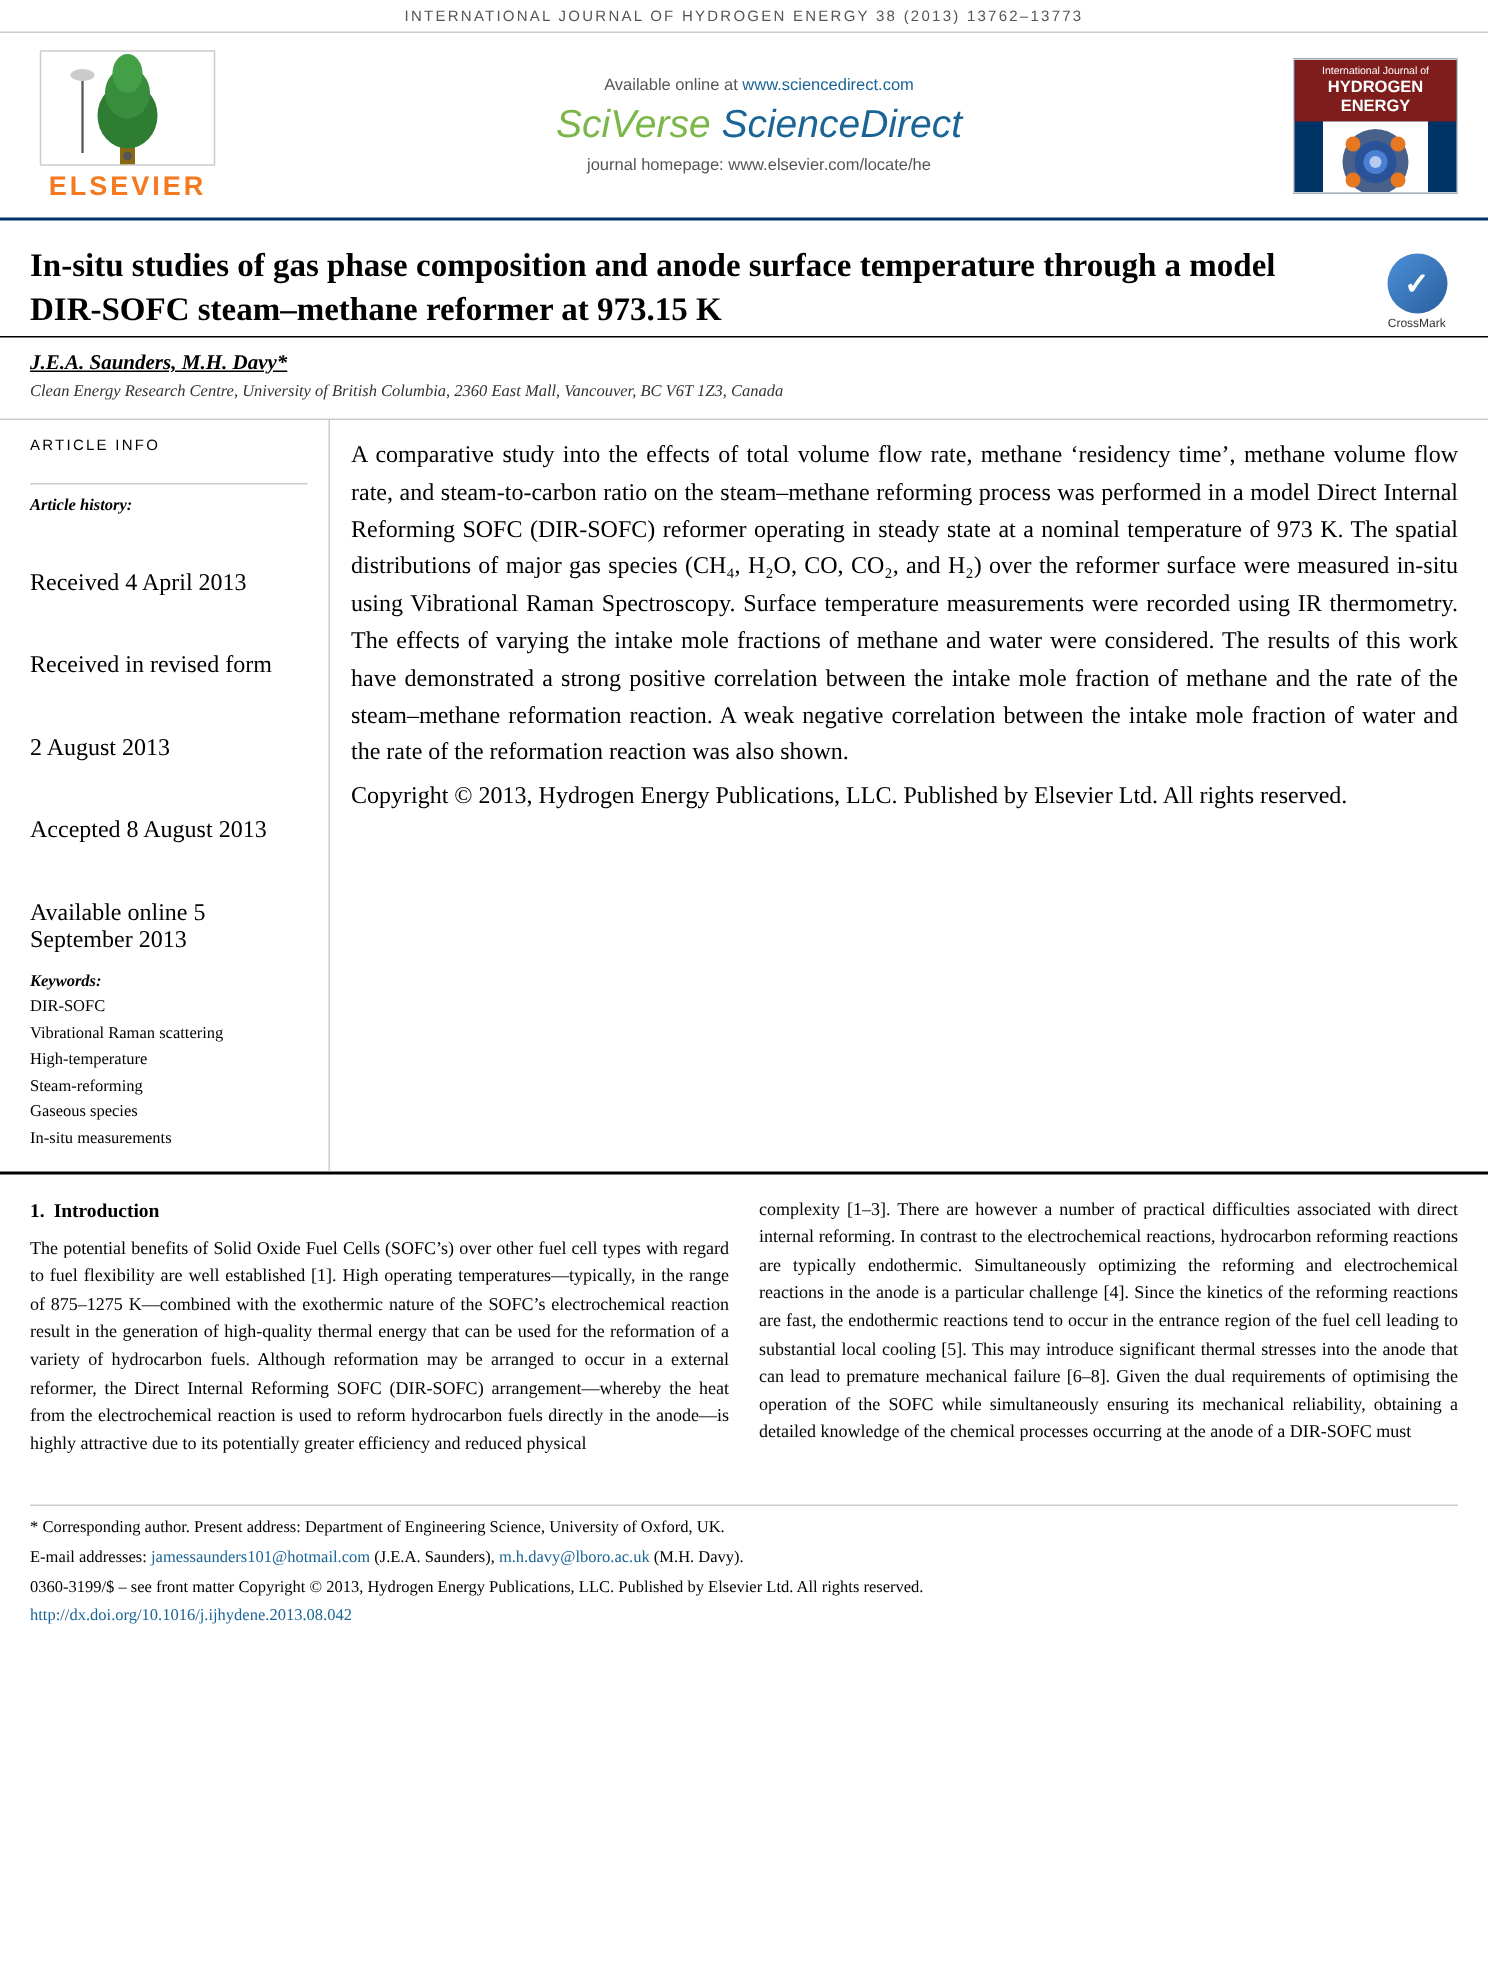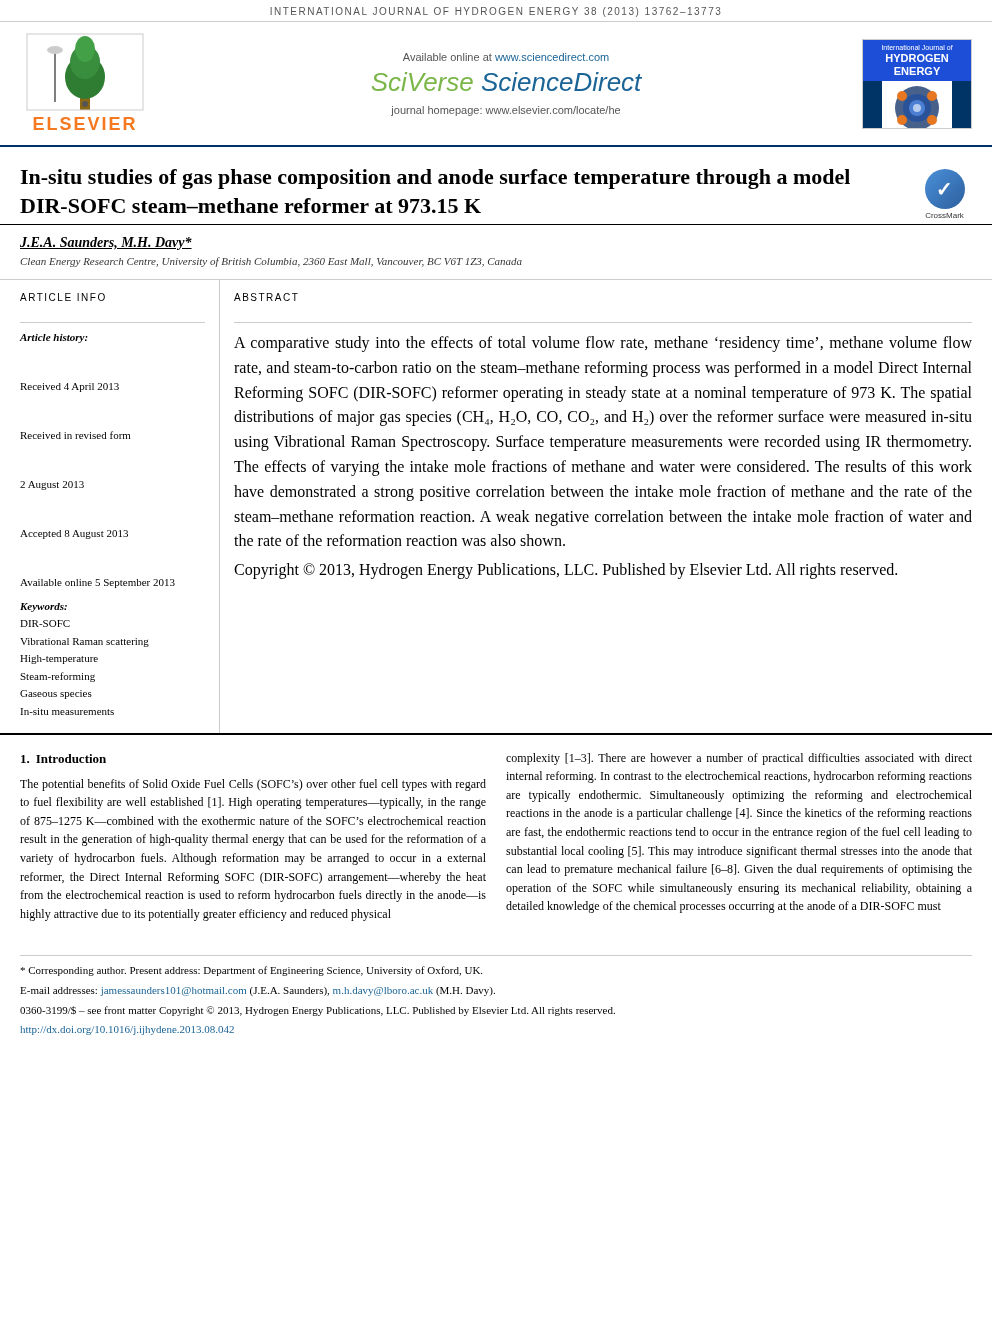--- a/index.html
+++ b/index.html
@@ -89,21 +89,21 @@
       height: 90px;
       border: 1px solid #ccc;
       display: flex;
       flex-direction: column;
       align-items: center;
       justify-content: flex-start;
       overflow: hidden;
       background: #003366;
     }
     .hydrogen-top {
-      background: #1d4ed8;
+      background: #7f1d1d;
       color: #fff;
       font-size: 7px;
       font-family: Arial, sans-serif;
       text-align: center;
       padding: 3px 2px;
       line-height: 1.3;
     }
     .hydrogen-title {
       font-size: 11px;
       font-weight: bold;
@@ -213,21 +213,21 @@
 
     
     .article-info-label {
       font-size: 11px;
       font-style: italic;
       font-weight: bold;
       color: #000;
       margin-bottom: 3px;
     }
     .article-info-line {
-      font-size: 11px;
+      font-size: 16px;
       margin-bottom: 1px;
       color: #000;
       margin-top: 37px;
     }
     .keywords-section {
       margin-top: 12px;
     }
     .keyword-item {
       font-size: 11px;
       color: #000;
@@ -393,21 +393,20 @@
       <div class="keyword-item">DIR-SOFC</div>
       <div class="keyword-item">Vibrational Raman scattering</div>
       <div class="keyword-item">High-temperature</div>
       <div class="keyword-item">Steam-reforming</div>
       <div class="keyword-item">Gaseous species</div>
       <div class="keyword-item">In-situ measurements</div>
     </div>
   </div>
 
   <div class="right-col">
-    <div class="section-heading">ABSTRACT</div>
     <div class="abstract-text">
       <p>A comparative study into the effects of total volume flow rate, methane ‘residency time’, methane volume flow rate, and steam-to-carbon ratio on the steam–methane reforming process was performed in a model Direct Internal Reforming SOFC (DIR-SOFC) reformer operating in steady state at a nominal temperature of 973 K. The spatial distributions of major gas species (CH₄, H₂O, CO, CO₂, and H₂) over the reformer surface were measured in-situ using Vibrational Raman Spectroscopy. Surface temperature measurements were recorded using IR thermometry. The effects of varying the intake mole fractions of methane and water were considered. The results of this work have demonstrated a strong positive correlation between the intake mole fraction of methane and the rate of the steam–methane reformation reaction. A weak negative correlation between the intake mole fraction of water and the rate of the reformation reaction was also shown.</p>
       <p>Copyright © 2013, Hydrogen Energy Publications, LLC. Published by Elsevier Ltd. All rights reserved.</p>
     </div>
   </div>
 </div>
 
 <div class="main-body">
   <div class="body-two-col">
 

